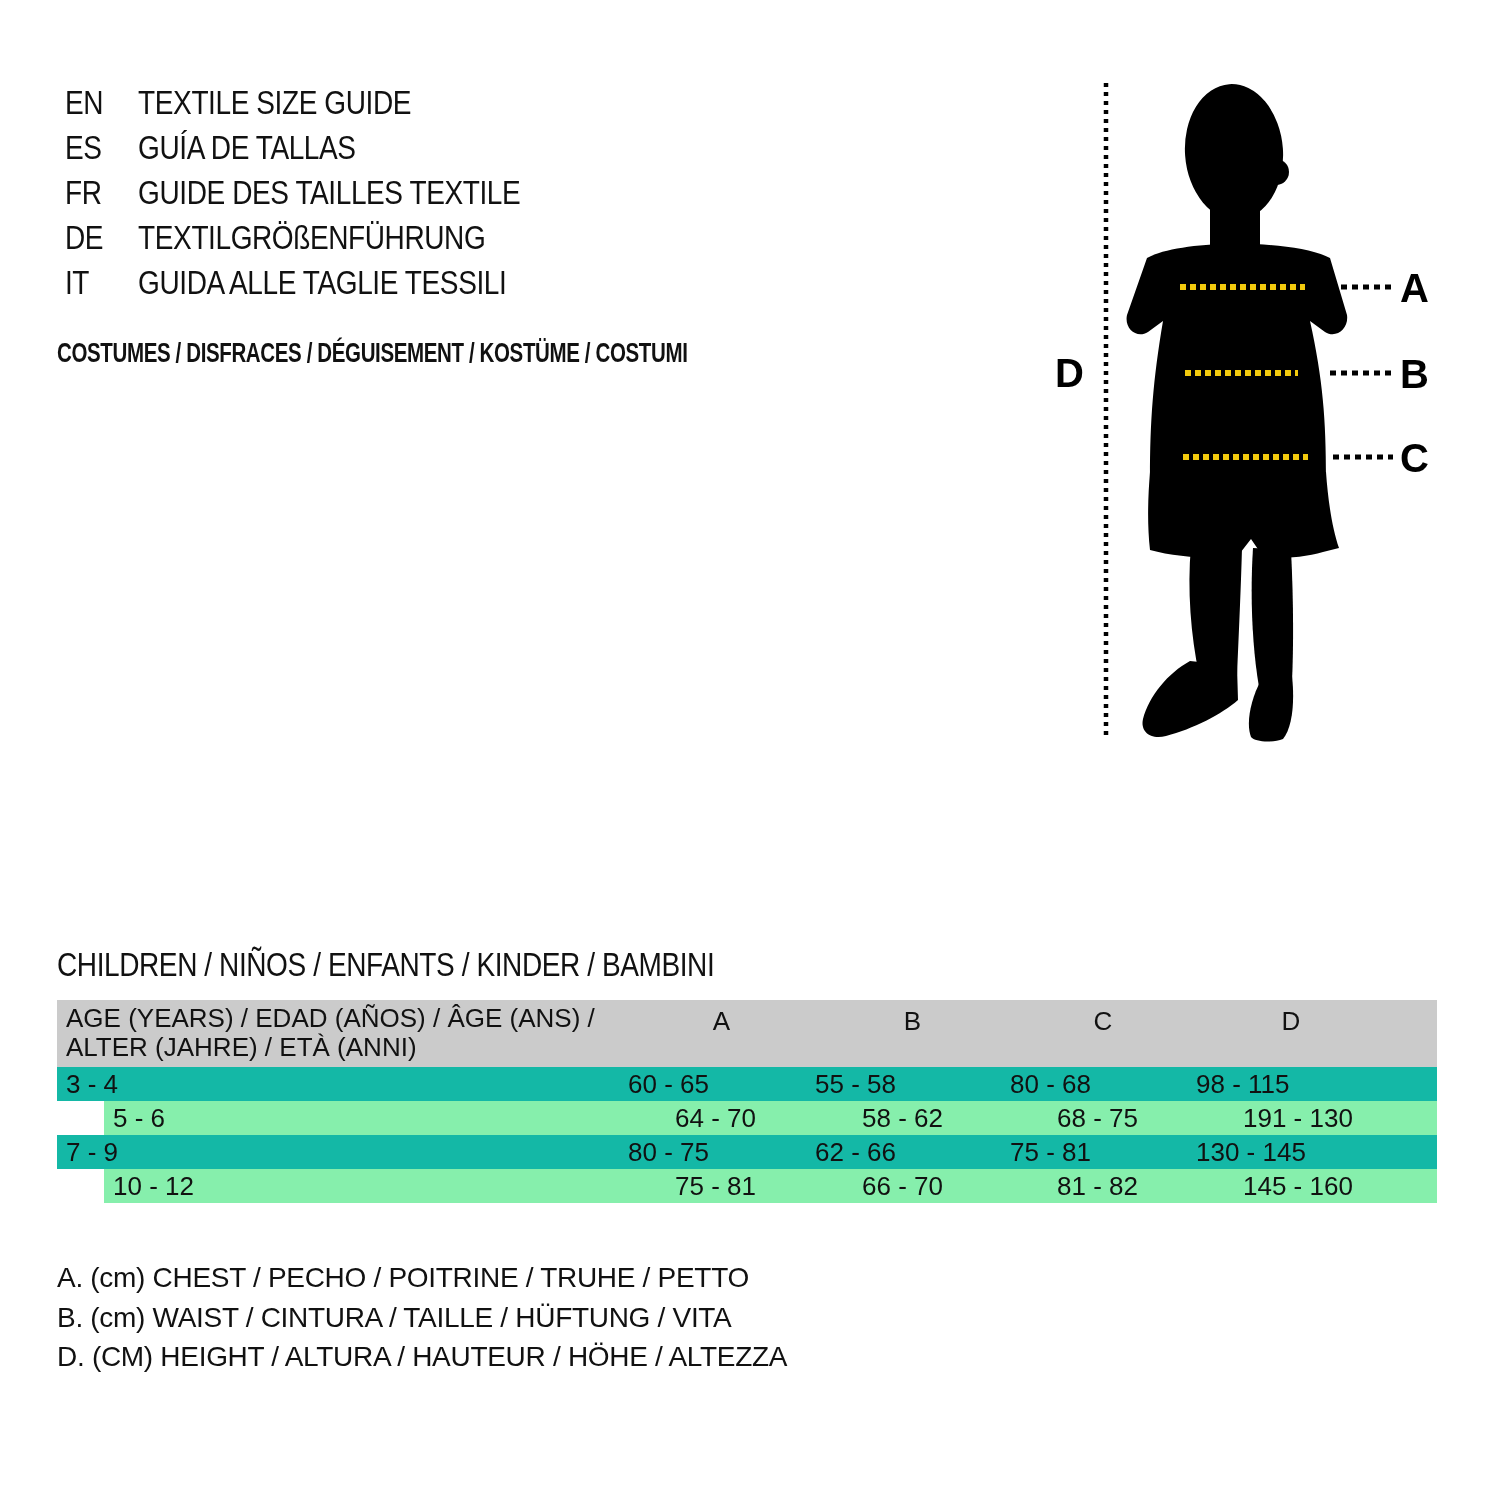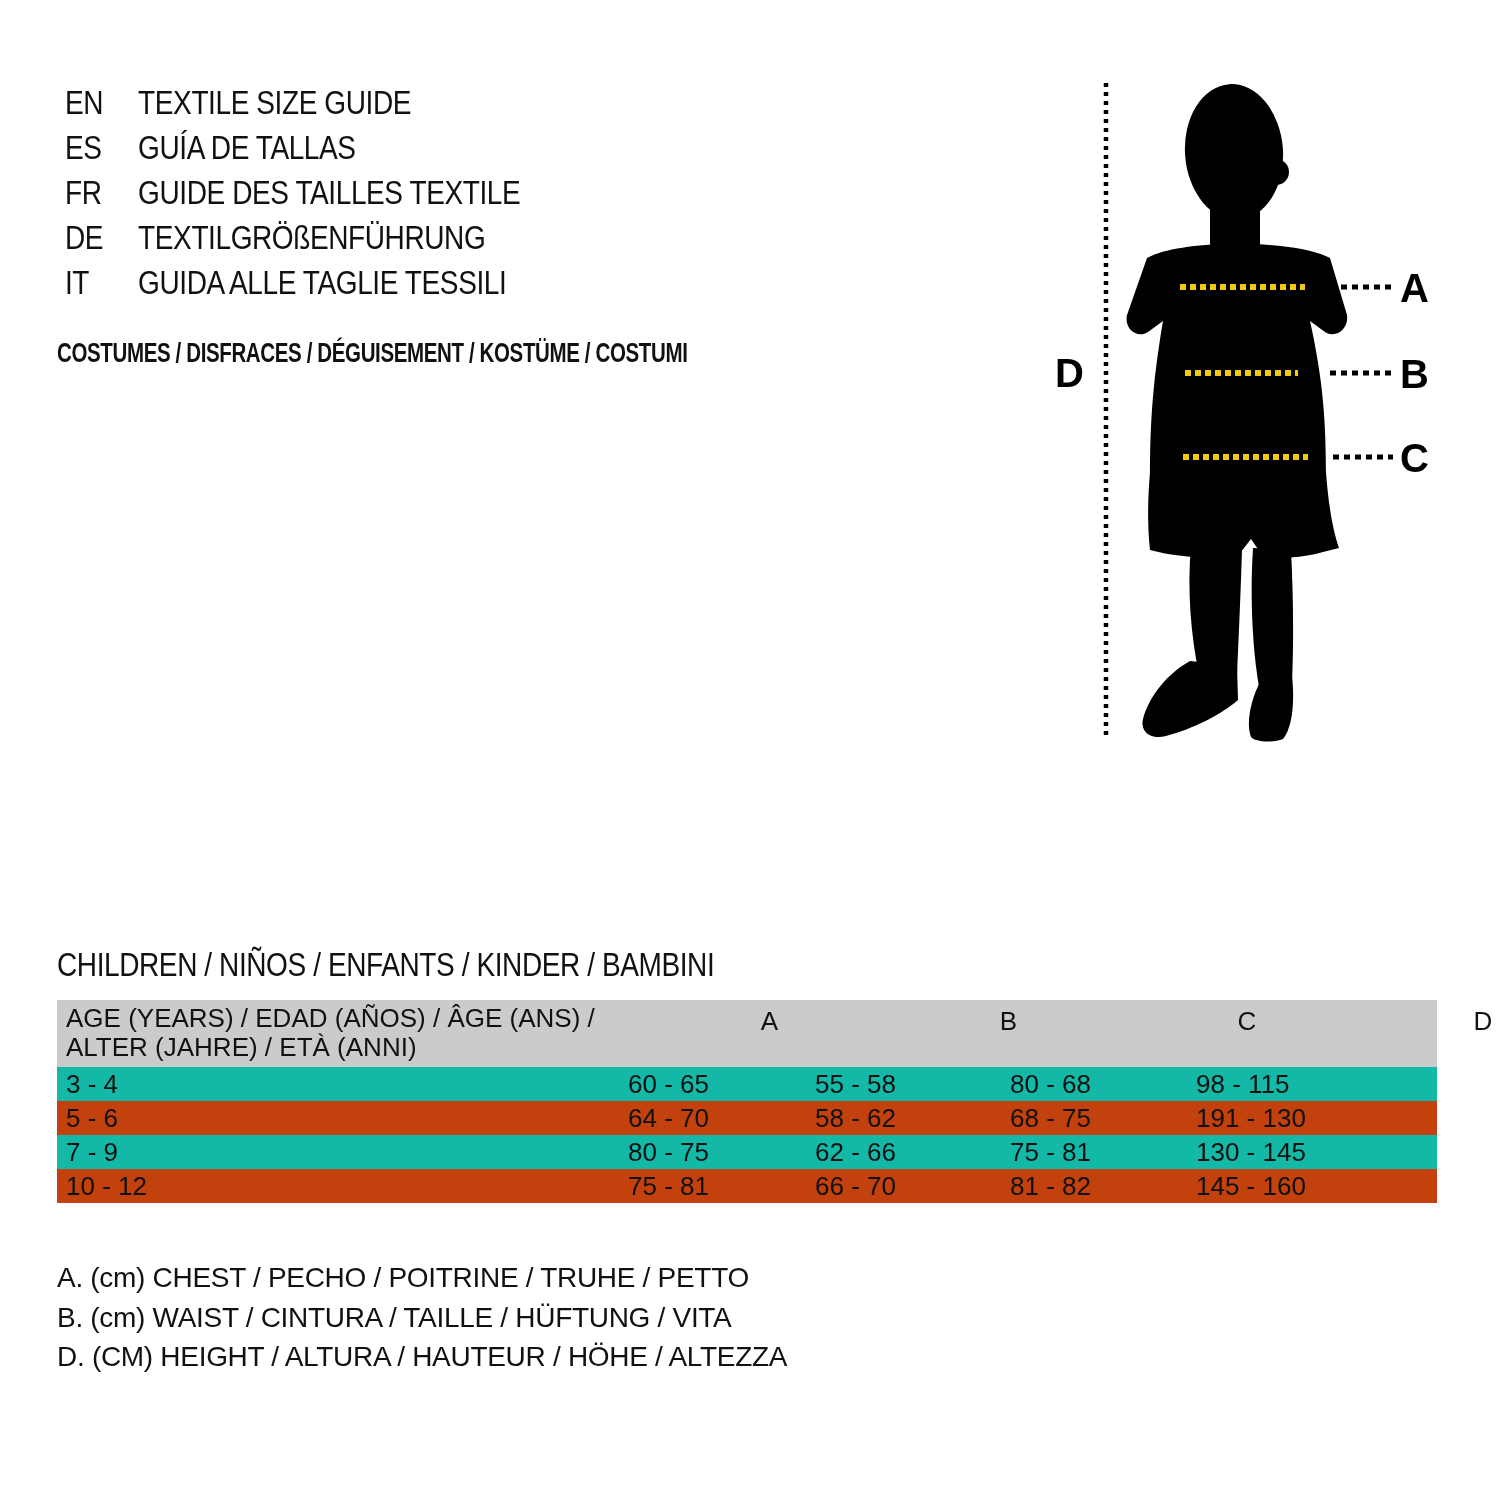--- a/index.html
+++ b/index.html
@@ -20,28 +20,28 @@
 
   
   .figure { left:1040px; top:80px; width:425px; height:662px; }
 
   
   .children { left:57px; top:946px; font-size:33px; letter-spacing:-0.5px; }
 
   
   .size-table { left:57px; top:1000px; width:1380px; font-size:26px; }
   .tr { display:grid; grid-template-columns:571px 187px 195px 186px 190px 1fr; align-items:center; }
-  .tr-head { background:#cbcbcb; height:67px; align-items:start;gap:48px; }
+  .tr-head { background:#cbcbcb; height:67px; align-items:start; }
   .th-age { padding:4px 0 0 9px; line-height:29px; white-space:pre-line; }
   .th-col { text-align:center; padding-top:6px; }
   .td-age { padding-left:9px; }
   .td-val { text-align:left; }
   .tr-data { height:34px; }
   .tr-odd  { background:#14b8a6; }
-  .tr-even { background:#c2410c; }
+  .tr-even { background:#86efac;margin-left:47px; }
 
   
   .legend { left:57px; top:1258px; }
   .legend-line { font-size:28px; line-height:39.5px; letter-spacing:-0.3px; white-space:nowrap; }
 
   .fig-label { font-family:"Liberation Sans", sans-serif; font-weight:700; font-size:40px; }
 </style>
 </head>
 <body>
 

